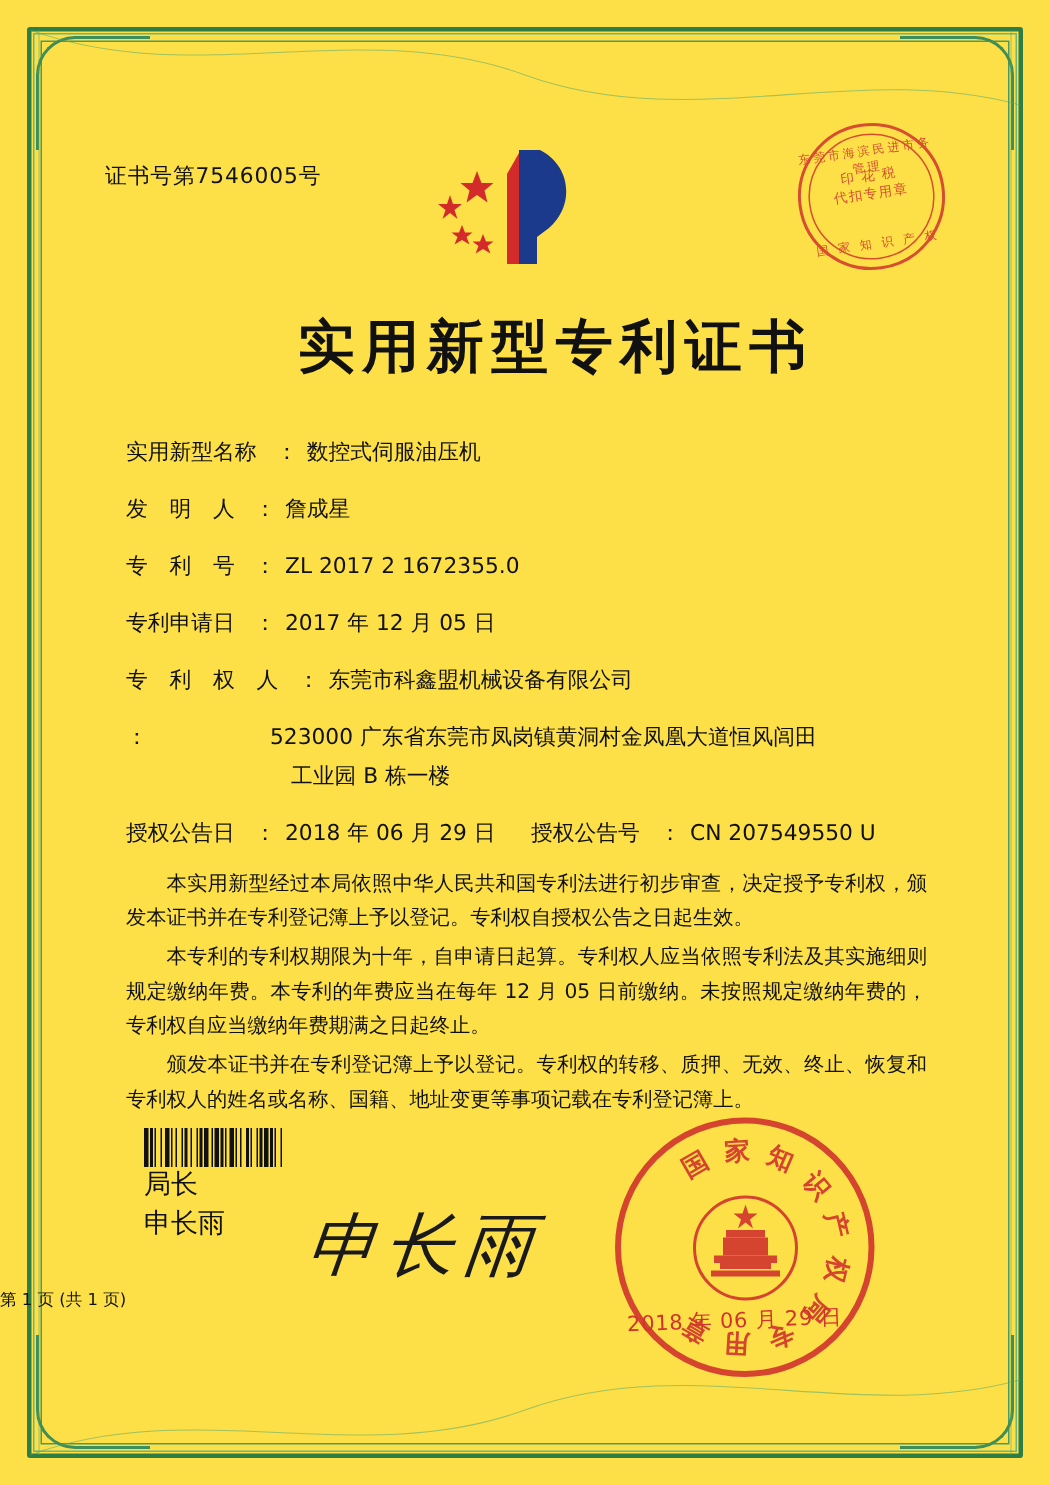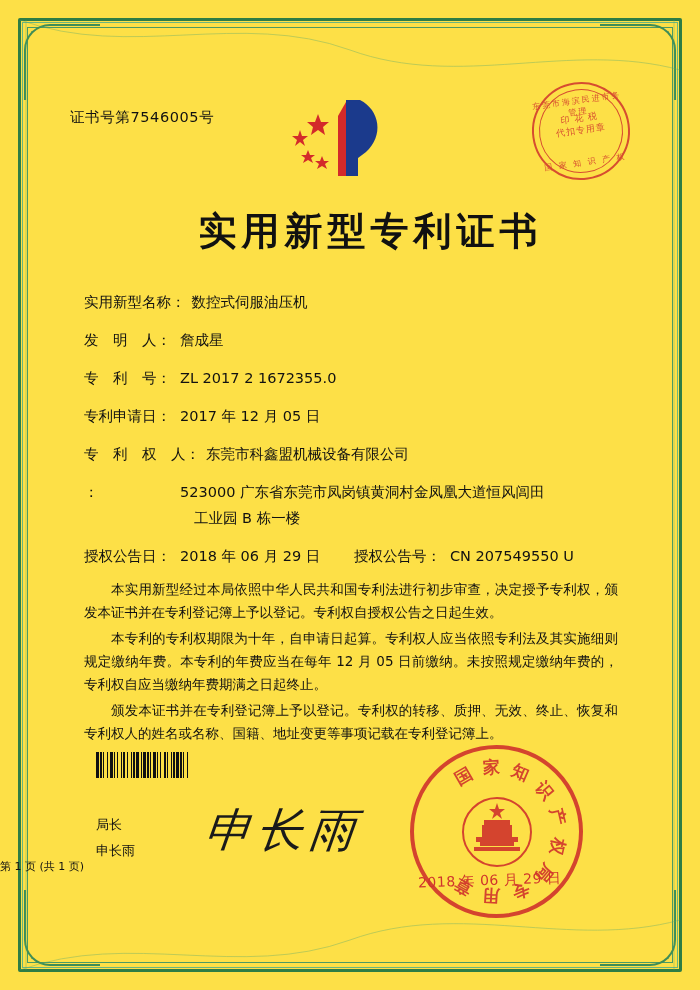--- a/index.html
+++ b/index.html
@@ -147,22 +147,24 @@
     color: #111;
     line-height: 20px;
   }
   .field-row {
     display: flex;
     margin-bottom: 18px;
   }
   .field-label {
     flex: 0 0 96px;
     display: flex;
+    justify-content: space-between;
     letter-spacing: 0;
     white-space: nowrap;
+    gap: 13px;
   }
   .field-sep { margin-right: 6px; }
   .field-value { flex: 1; }
   .field-value .cont {
     display: block;
     margin-top: 6px;
     margin-left: 14px;
   }
   .row-split { display: flex; }
   .row-split .half { flex: 0 0 50%; display: flex; }
@@ -196,22 +198,22 @@
     display: inline-block;
     background: #111;
     height: 100%;
     vertical-align: top;
   }
 
   
   .sig-label {
     position: absolute;
     left: 96px;
-    top: 812px;
-    font-size: 13px;
+    top: 776px;
+    font-size: 18px;
     line-height: 26px;
     color: #111;
     font-family: Liberation Serif, serif;
   }
   .sig-script {
     position: absolute;
     left: 205px;
     top: 800px;
     font-size: 46px;
     font-family: "DejaVu Serif", "Liberation Serif", serif;

